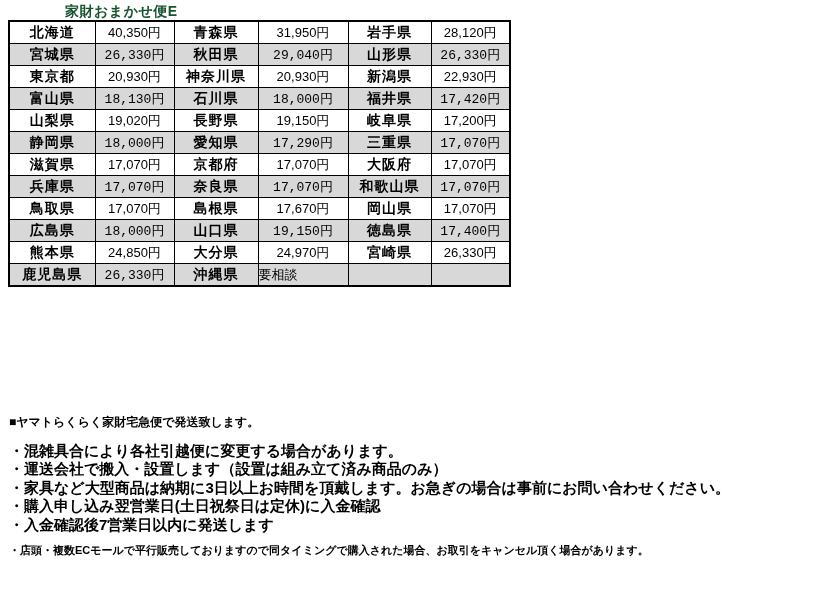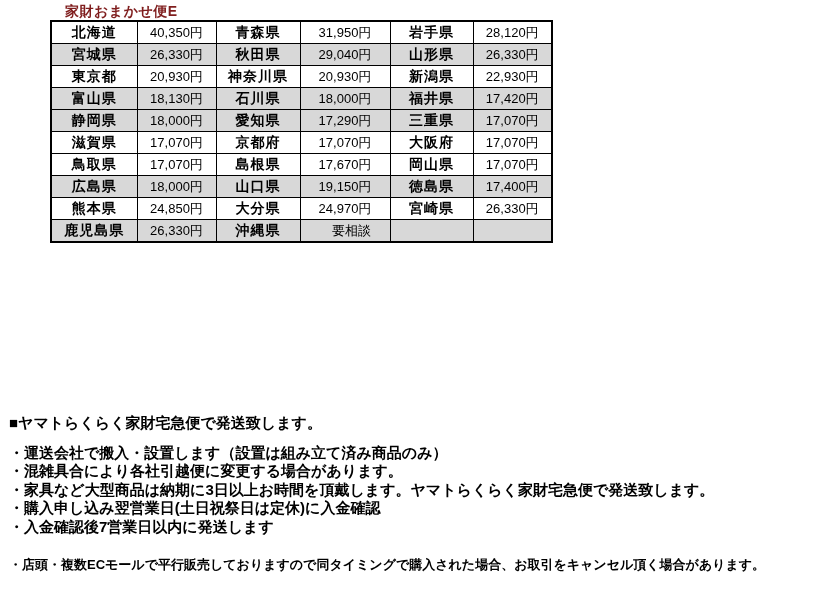--- a/index.html
+++ b/index.html
@@ -14,75 +14,74 @@
     overflow: hidden;
     font-family: "Liberation Sans", "DejaVu Sans", sans-serif;
     color: #000000;
   }
   .service-title {
     position: absolute;
     left: 65px;
     top: 3px;
     font-size: 14px;
     font-weight: bold;
-    color: #7f1d1d;
+    color: #14532d;
     letter-spacing: 0.5px;
     white-space: nowrap;
   }
   table.fee-table {
     position: absolute;
     left: 8px;
     top: 20px;
     border-collapse: collapse;
     table-layout: fixed;
     border: 2px solid #000000;
-    margin-left: 42px;
   }
   table.fee-table td {
     border: 1.5px solid #000000;
     height: 21px;
     padding: 0;
     text-align: center;
     vertical-align: middle;
     font-size: 13px;
     white-space: nowrap;
     overflow: hidden;
   }
   table.fee-table td.pref {
     font-weight: bold;
     font-size: 14px;
     letter-spacing: 1px;
   }
   table.fee-table tr.even td {
     background: #d8d8d8;
+    font-family: Liberation Mono, monospace;
   }
   table.fee-table td.consult {
-    text-align: center;
-    padding-left: 13px;
+    text-align: left;
   }
   .notes {
     position: absolute;
     left: 9px;
     top: 414px;
     width: 810px;
     font-weight: bold;
   }
   .notes-heading {
-    font-size: 15px;
+    font-size: 12px;
     margin: 0 0 11px 0;
     white-space: nowrap;
   }
   .note-line {
     font-size: 15px;
     line-height: 18.4px;
     white-space: nowrap;
   }
   .fine-print {
-    font-size: 13px;
-    margin-top: 20px;
+    font-size: 11px;
+    margin-top: 9px;
     white-space: nowrap;
   }
 </style>
 </head>
 <body>
 
 <div class="service-title">家財おまかせ便E</div>
 
 <table class="fee-table">
   <colgroup>
@@ -119,34 +118,50 @@
         <td class="price">22,930円</td>
       </tr>
       <tr class="even">
         <td class="pref">富山県</td>
         <td class="price">18,130円</td>
         <td class="pref">石川県</td>
         <td class="price">18,000円</td>
         <td class="pref">福井県</td>
         <td class="price">17,420円</td>
       </tr>
+      <tr class="odd">
+        <td class="pref">山梨県</td>
+        <td class="price">19,020円</td>
+        <td class="pref">長野県</td>
+        <td class="price">19,150円</td>
+        <td class="pref">岐阜県</td>
+        <td class="price">17,200円</td>
+      </tr>
       <tr class="even">
         <td class="pref">静岡県</td>
         <td class="price">18,000円</td>
         <td class="pref">愛知県</td>
         <td class="price">17,290円</td>
         <td class="pref">三重県</td>
         <td class="price">17,070円</td>
       </tr>
       <tr class="odd">
         <td class="pref">滋賀県</td>
         <td class="price">17,070円</td>
         <td class="pref">京都府</td>
         <td class="price">17,070円</td>
         <td class="pref">大阪府</td>
+        <td class="price">17,070円</td>
+      </tr>
+      <tr class="even">
+        <td class="pref">兵庫県</td>
+        <td class="price">17,070円</td>
+        <td class="pref">奈良県</td>
+        <td class="price">17,070円</td>
+        <td class="pref">和歌山県</td>
         <td class="price">17,070円</td>
       </tr>
       <tr class="odd">
         <td class="pref">鳥取県</td>
         <td class="price">17,070円</td>
         <td class="pref">島根県</td>
         <td class="price">17,670円</td>
         <td class="pref">岡山県</td>
         <td class="price">17,070円</td>
       </tr>
@@ -172,19 +187,19 @@
         <td class="pref">沖縄県</td>
         <td class="price consult">要相談</td>
         <td class="pref"></td>
         <td class="price"></td>
       </tr>
     </tbody>
 </table>
 
 <div class="notes">
   <div class="notes-heading">■ヤマトらくらく家財宅急便で発送致します。</div>
+  <div class="note-line">・混雑具合により各社引越便に変更する場合があります。</div>
   <div class="note-line">・運送会社で搬入・設置します（設置は組み立て済み商品のみ）</div>
-  <div class="note-line">・混雑具合により各社引越便に変更する場合があります。</div>
-  <div class="note-line">・家具など大型商品は納期に3日以上お時間を頂戴します。ヤマトらくらく家財宅急便で発送致します。</div>
+  <div class="note-line">・家具など大型商品は納期に3日以上お時間を頂戴します。お急ぎの場合は事前にお問い合わせください。</div>
   <div class="note-line">・購入申し込み翌営業日(土日祝祭日は定休)に入金確認</div>
   <div class="note-line">・入金確認後7営業日以内に発送します</div>
   <div class="fine-print">・店頭・複数ECモールで平行販売しておりますので同タイミングで購入された場合、お取引をキャンセル頂く場合があります。</div>
 </div>
 
 </body></html>

